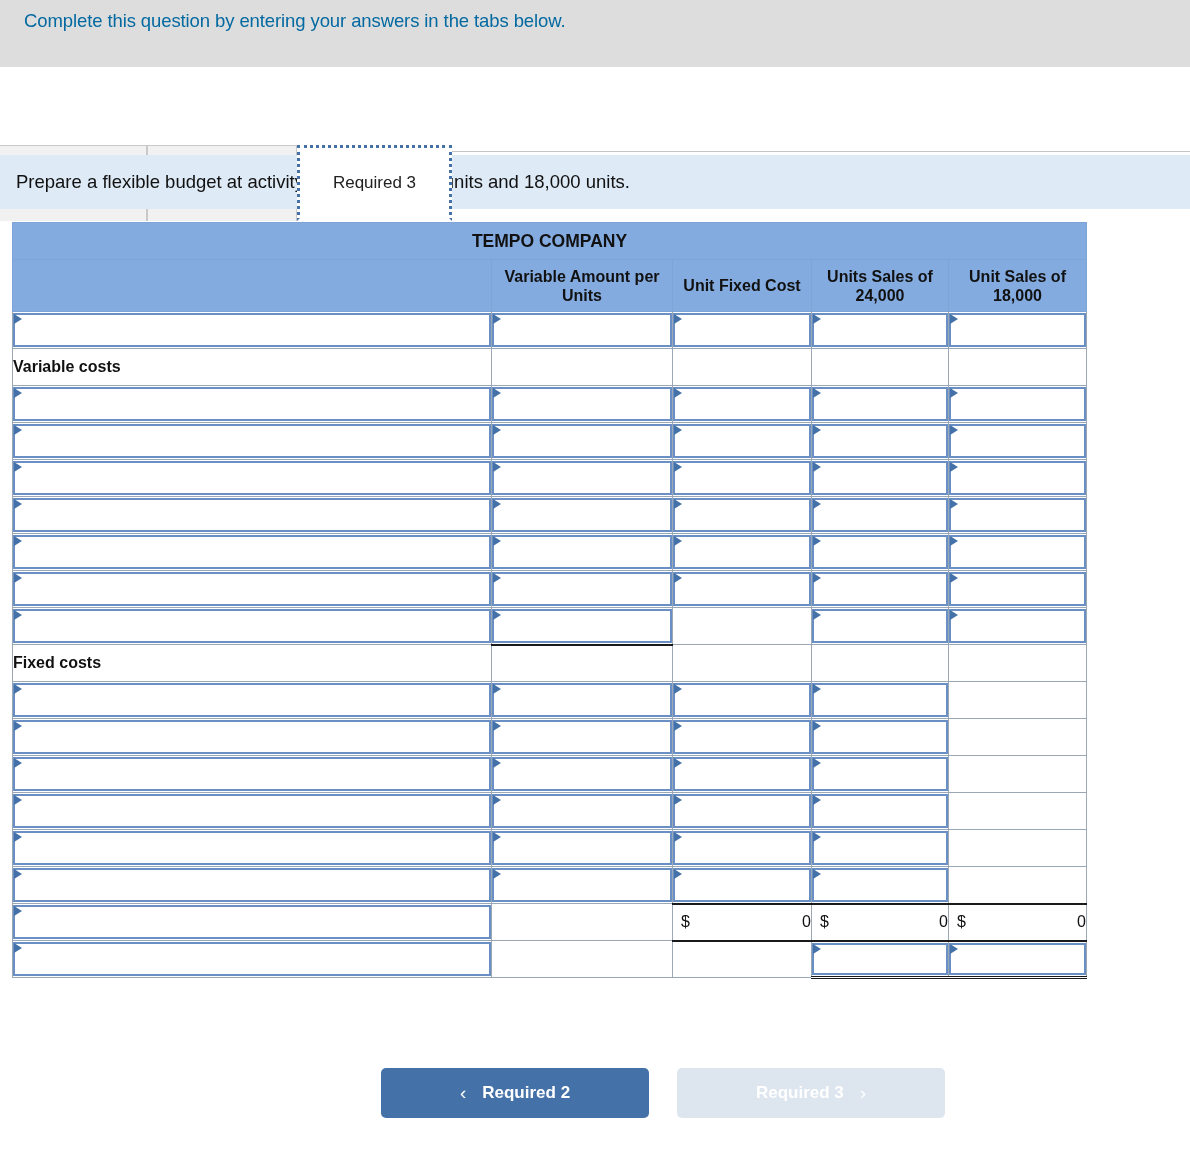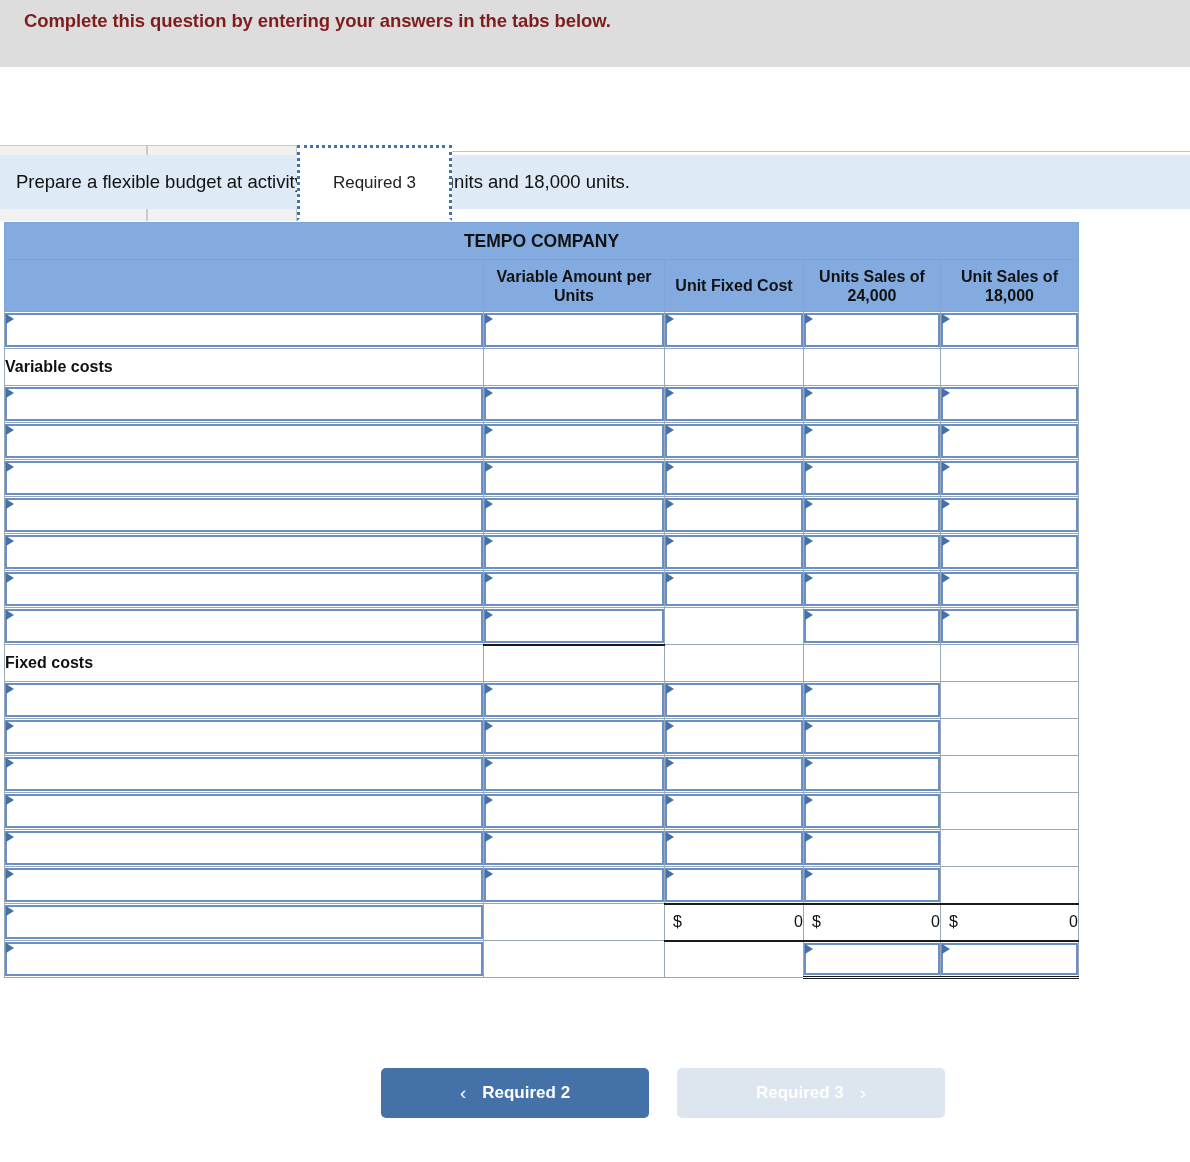--- a/index.html
+++ b/index.html
@@ -18,23 +18,23 @@
 
   
   .banner {
     height: 67px;
     background: #dddddd;
     box-sizing: border-box;
     padding: 8px 0 0 24px;
   }
   .banner-title {
     font-size: 18.5px;
-    font-weight: bold;
+    font-weight: normal;
     letter-spacing: -0.1px;
-    color: #7f1d1d;
+    color: #0369a1;
     line-height: 26px;
   }
 
   
   .tabbar {
     position: relative;
     height: 85px;
     background: #ffffff;
     border-bottom: 1px solid #c4c4c4;
     box-sizing: border-box;
@@ -78,21 +78,21 @@
     align-items: center;
     padding-left: 16px;
     font-size: 18.5px;
     color: #111;
   }
 
   
   .sheet {
     position: absolute;
     top: 222px;
-    left: 4px;
+    left: 12px;
     width: 1074px;
     border-collapse: collapse;
     table-layout: fixed;
     font-size: 15px;
   }
   .sheet td {
     padding: 0;
     margin: 0;
     border: 1px solid #9aa7b4;
     background: #ffffff;

